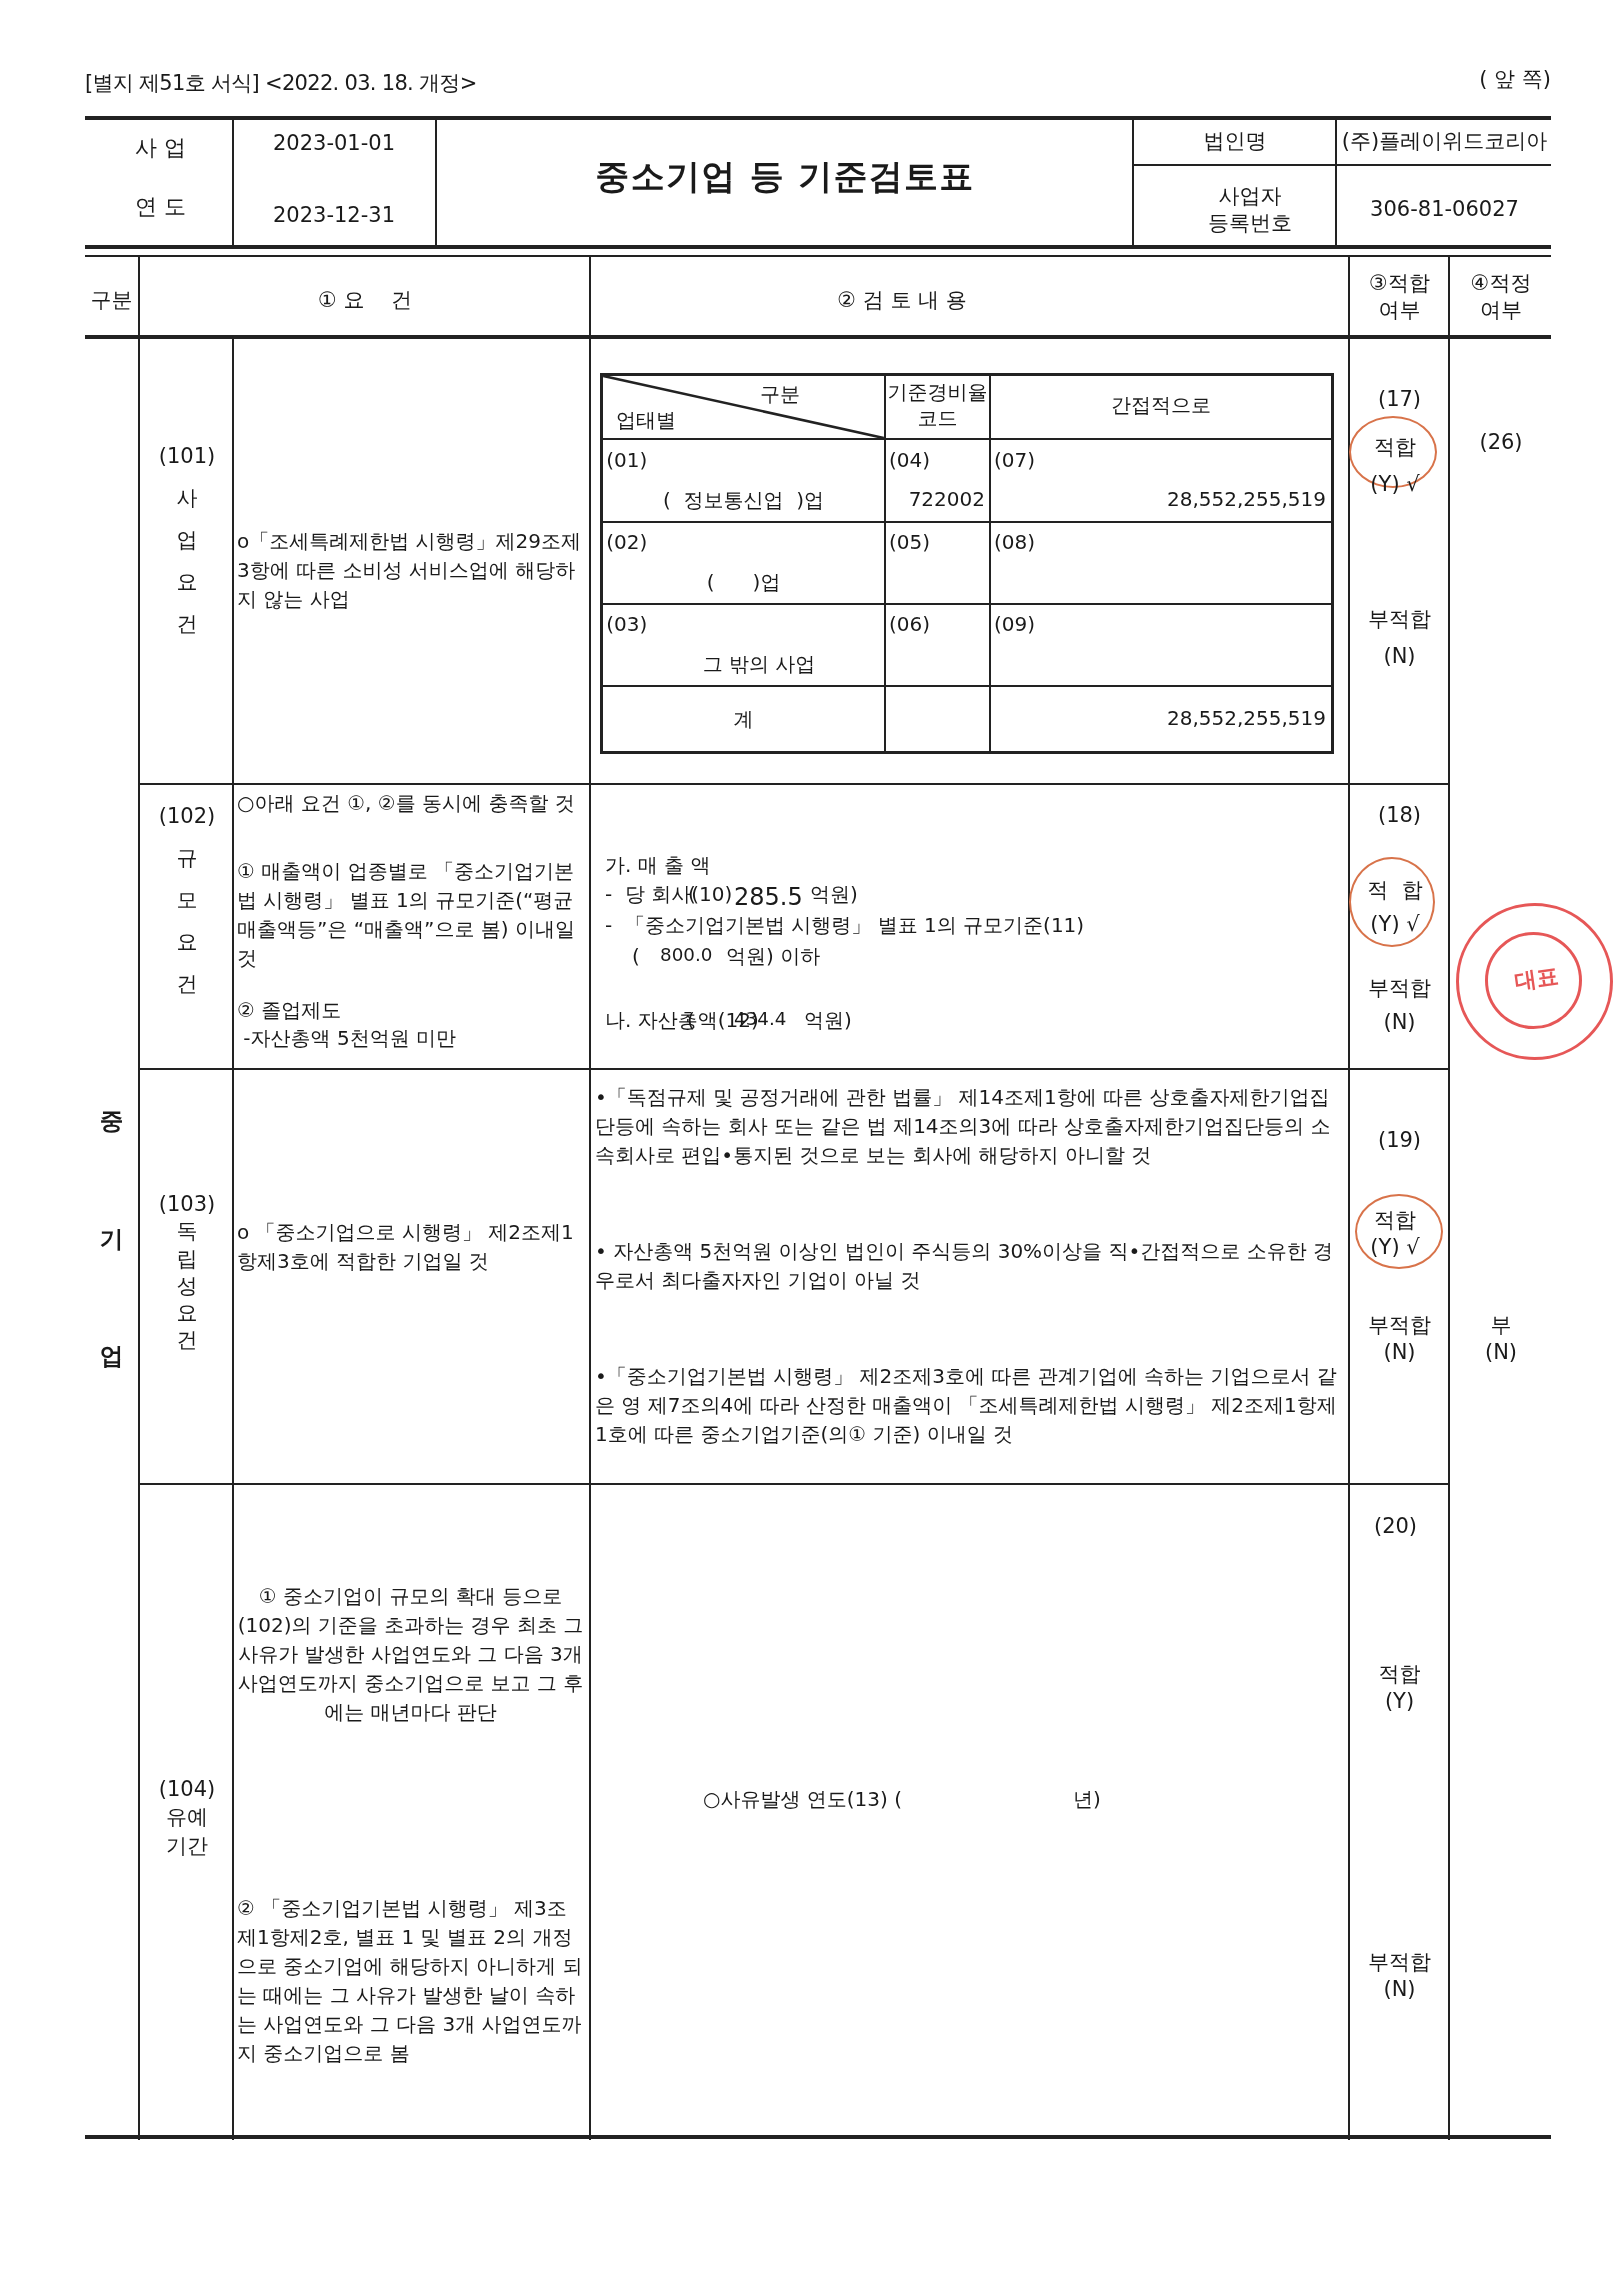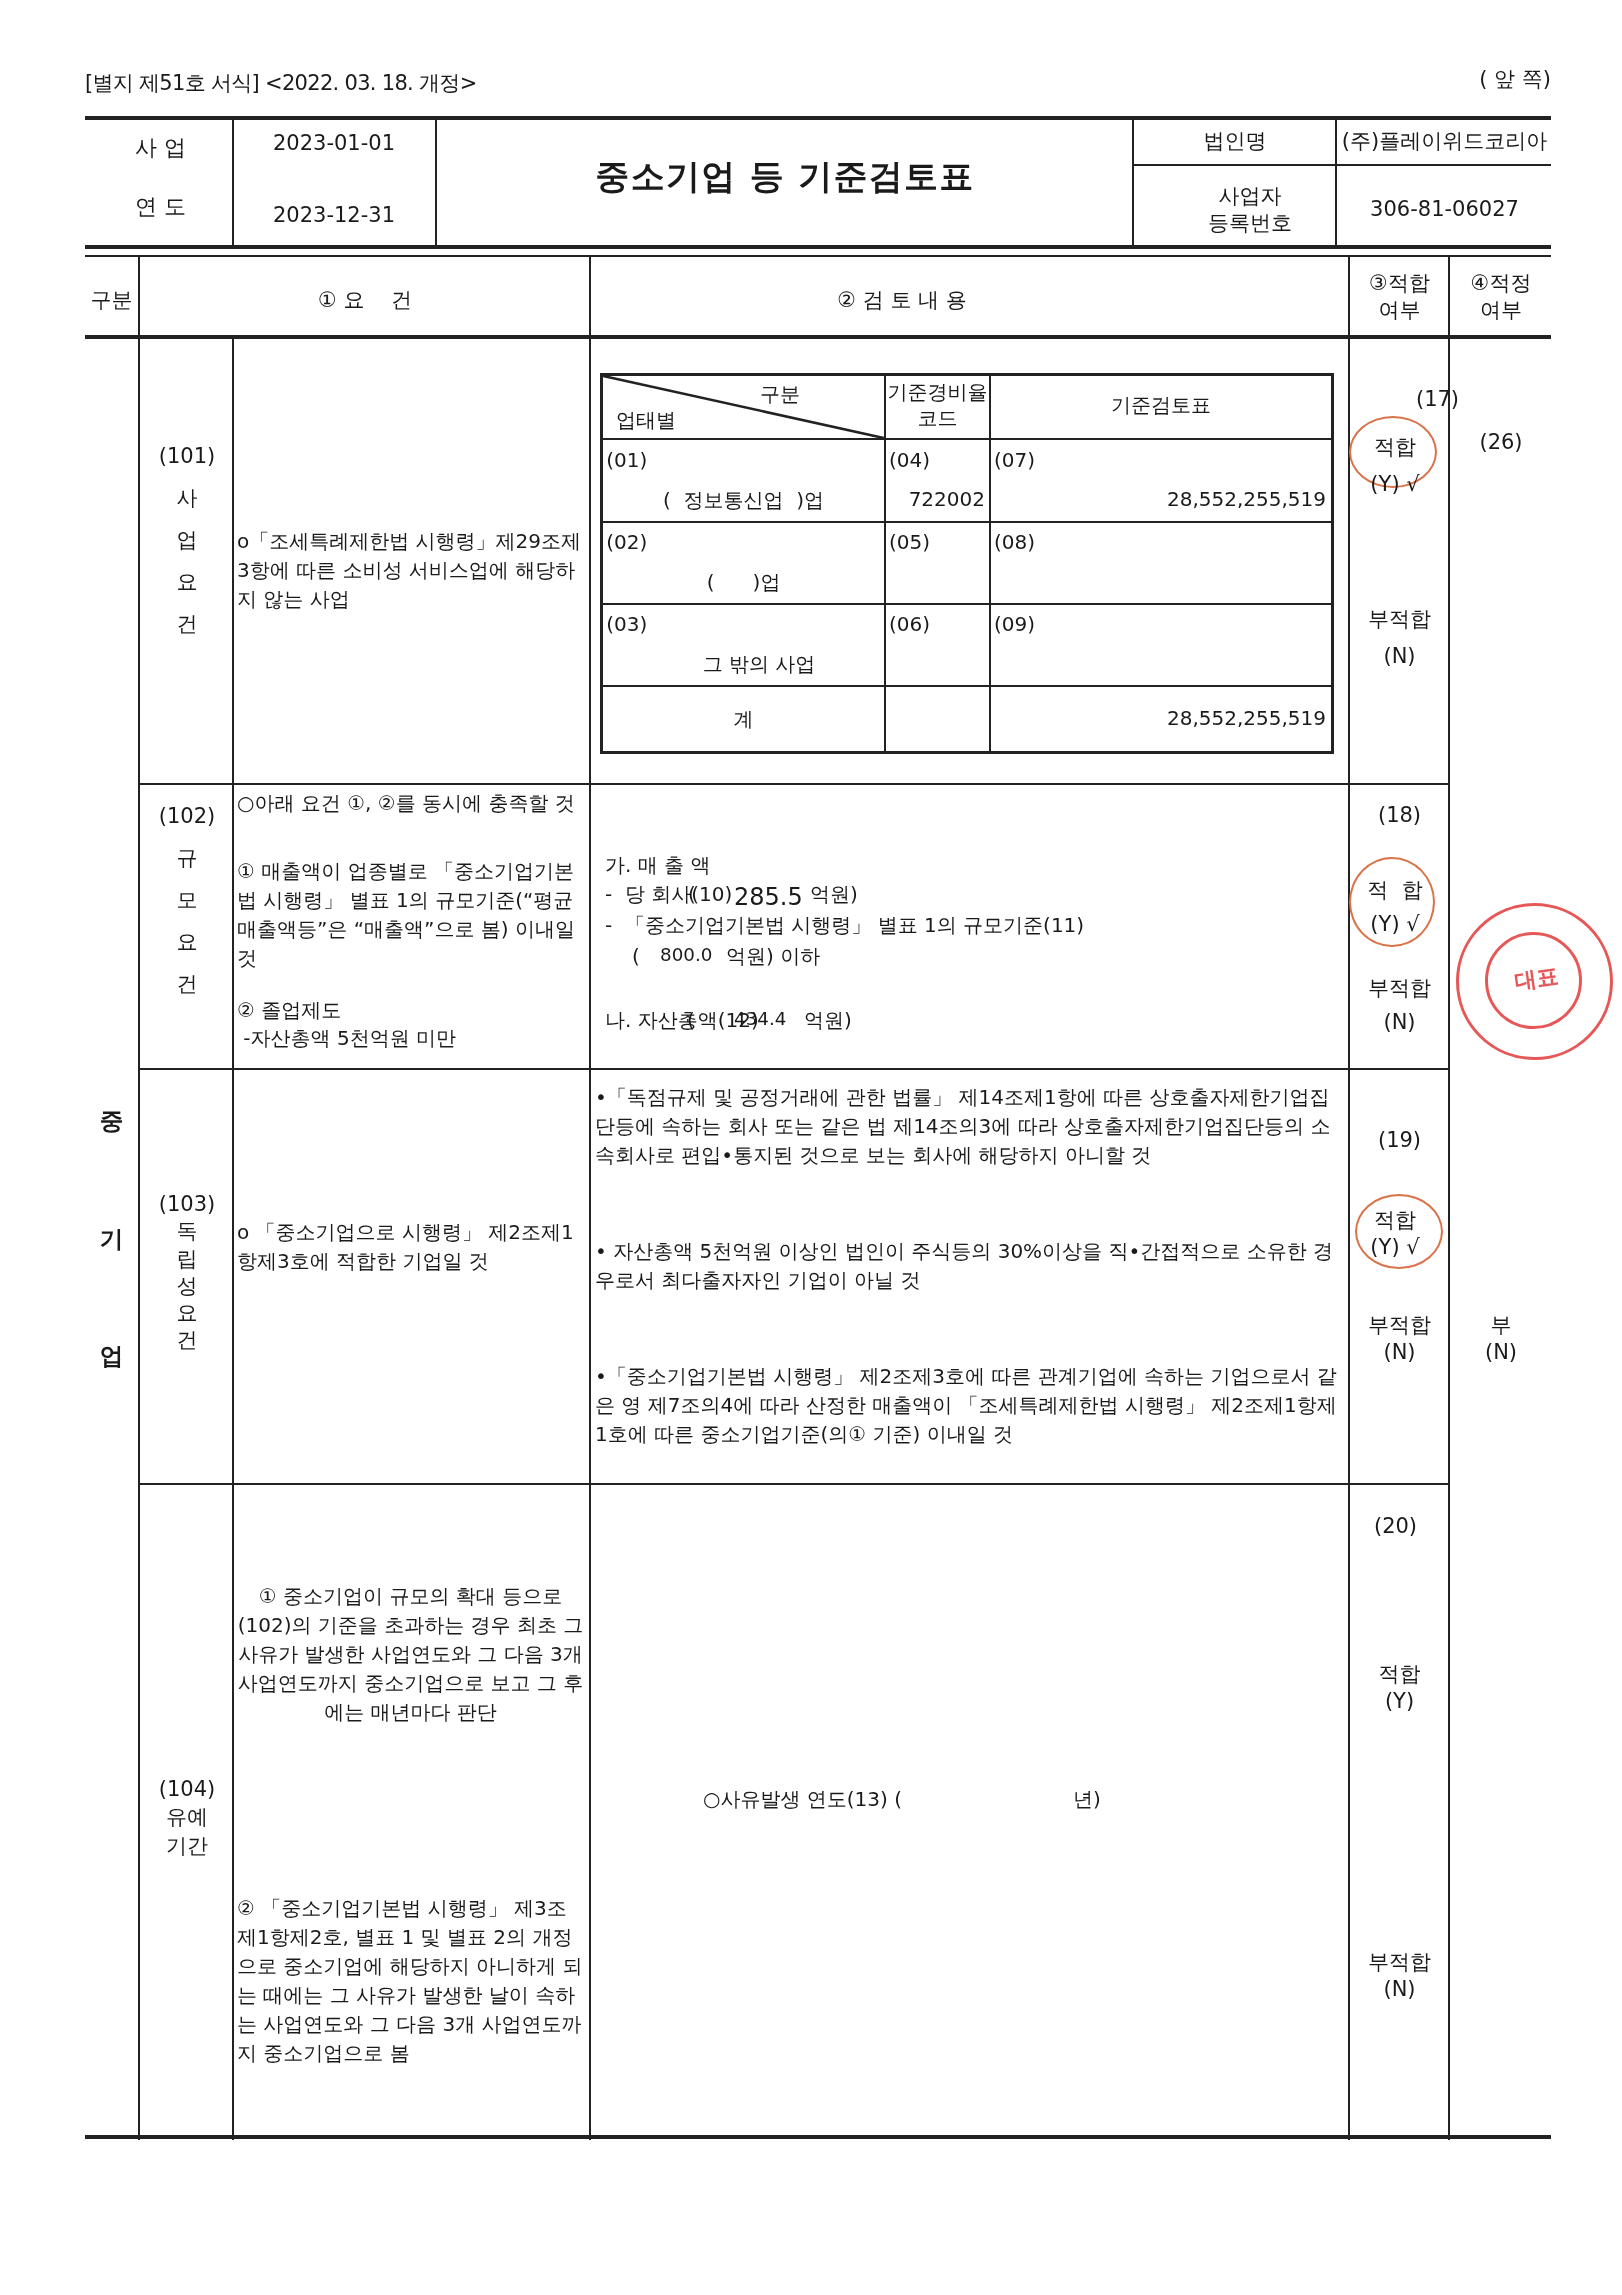--- a/index.html
+++ b/index.html
@@ -103,21 +103,21 @@
   <div class="abs" style="left:0; top:62px; width:728px; height:2px; background:#222;"></div>
   <div class="abs" style="left:0; top:145px; width:728px; height:2px; background:#222;"></div>
   <div class="abs" style="left:0; top:227px; width:728px; height:2px; background:#222;"></div>
   <div class="abs" style="left:0; top:309px; width:728px; height:2px; background:#222;"></div>
   <div class="abs" style="left:281px; top:0; width:2px; height:375px; background:#222;"></div>
   <div class="abs" style="left:386px; top:0; width:2px; height:375px; background:#222;"></div>
   <div class="it-cell" style="left:283px; top:3.3px; width:103px; text-align:center; line-height:1.3;">
     <span>기준경비율</span><br>
     <span>코드</span>
   </div>
-  <div class="it-cell" style="left:388px; top:16.4px; width:340px; text-align:center;">기준검토표</div>
+  <div class="it-cell" style="left:388px; top:16.4px; width:340px; text-align:center;">간접적으로</div>
 
   <div class="it-cell" style="left:3.3px; top:72px;">(01)</div>
   <div class="it-cell" style="left:0; top:111px; width:281px; text-align:center; white-space:pre;">(  정보통신업  )업</div>
   <div class="it-cell" style="left:286px; top:72px;">(04)</div>
   <div class="it-cell" style="left:283px; top:111px; width:99px; text-align:right;">722002</div>
   <div class="it-cell" style="left:391px; top:72px;">(07)</div>
   <div class="it-cell" style="left:388px; top:111px; width:335px; text-align:right;">28,552,255,519</div>
 
   <div class="it-cell" style="left:3.3px; top:154px;">(02)</div>
   <div class="it-cell" style="left:0; top:193px; width:281px; text-align:center; white-space:pre;">(      )업</div>
@@ -126,21 +126,21 @@
 
   <div class="it-cell" style="left:3.3px; top:236px;">(03)</div>
   <div class="it-cell" style="left:0; top:275px; width:312px; text-align:center;">그 밖의 사업</div>
   <div class="it-cell" style="left:286px; top:236px;">(06)</div>
   <div class="it-cell" style="left:391px; top:236px;">(09)</div>
 
   <div class="it-cell" style="left:0; top:330px; width:281px; text-align:center;">계</div>
   <div class="it-cell" style="left:388px; top:330px; width:335px; text-align:right;">28,552,255,519</div>
 </div>
 
-<div class="cell-text" style="left:1351px; top:386px; width:97px;padding-left:38px;">(17)</div>
+<div class="cell-text" style="left:1351px; top:386px; width:97px;">(17)</div>
 <div class="circle" style="left:1349px; top:416px; width:84px; height:68px;"></div>
 <div class="cell-text" style="left:1351px; top:429px; width:88px; line-height:1.75;">
   <span>적합</span><br>
   <span>(Y) √</span>
 </div>
 <div class="cell-text" style="left:1351px; top:601px; width:97px; line-height:1.75;">
   <span>부적합</span><br>
   <span>(N)</span>
 </div>
 <div class="cell-text" style="left:1451px; top:429px; width:100px;">(26)</div>

